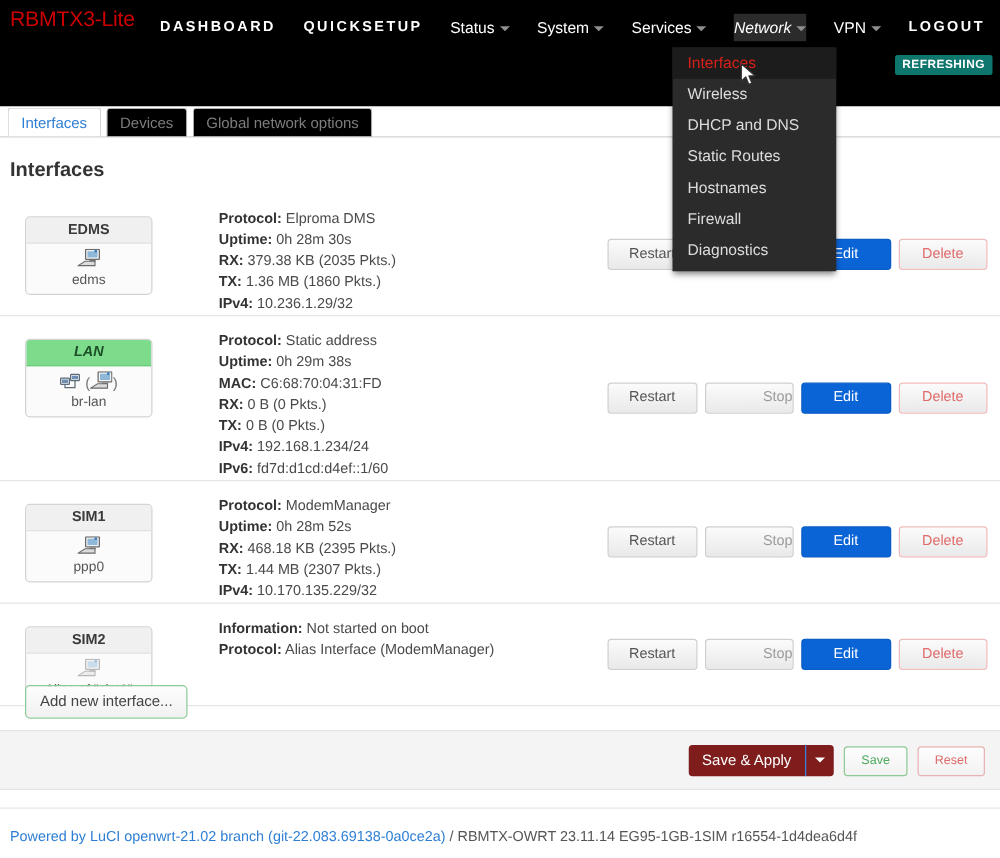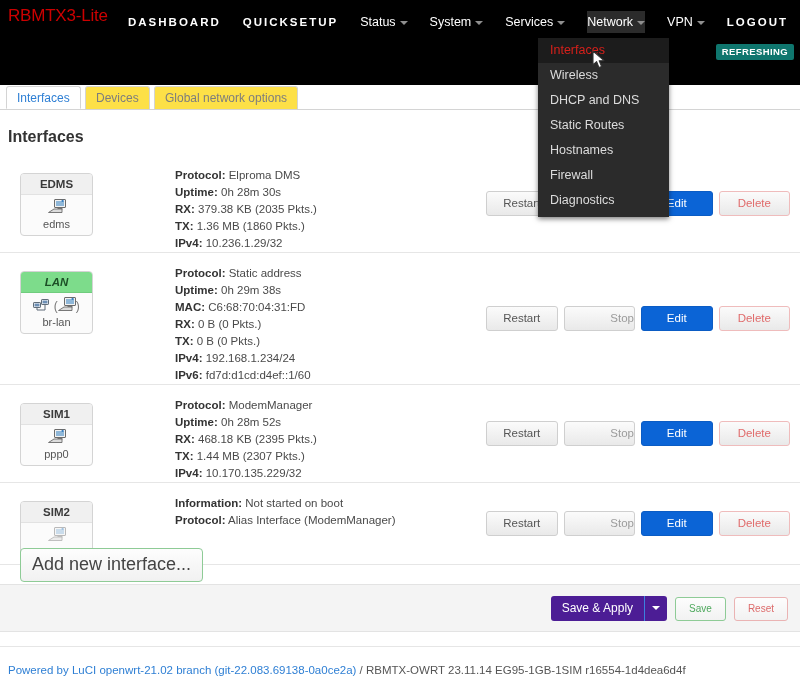--- a/index.html
+++ b/index.html
@@ -30,21 +30,21 @@
   .menu-item {
     color: #ffffff; font-size: 12.5px; margin-right: 22px;
     white-space: nowrap; cursor: pointer; line-height: 22px;
   }
   .menu-item.caps { font-weight: bold; letter-spacing: 2px; font-size: 11.5px; }
   .menu-item .caret {
     display: inline-block; margin-left: 4px;
     border-left: 4px solid transparent; border-right: 4px solid transparent;
     border-top: 4px solid #8f8f8f; vertical-align: middle;
   }
-  #menu-network-wrap { position: relative; }
+  #menu-network-wrap { position: relative; font-style: italic; }
   #menu-network-wrap.open { background: #2b2b2b; }
 
   #refreshing {
     position: absolute; right: 6px; top: 44px;
     background: #0f766e; color: #ffffff;
     font-size: 9.5px; font-weight: bold; letter-spacing: 0.4px;
     padding: 2px 6px 3px 6px; border-radius: 2px;
   }
 
   
@@ -68,40 +68,40 @@
 
   
   #tabs {
     position: absolute; left: 0; top: 86px; width: 800px; height: 24px;
     border-bottom: 1px solid #d4d4d4;
   }
   .tab {
     position: absolute; top: 0; height: 23px; line-height: 22px;
     padding: 0 10px; font-size: 12px;
     border: 1px solid #d4d4d4; border-bottom: none;
-    border-radius: 3px 3px 0 0; background: #fde047; color: #7d7d7d;
+    border-radius: 3px 3px 0 0; background: #000000; color: #7d7d7d;
     cursor: pointer; white-space: nowrap;
   }
   .tab.active { background: #ffffff; color: #2e7fd4; border-bottom: 1px solid #ffffff; }
 
   
   #page-title {
     position: absolute; left: 8px; top: 128px;
     font-size: 16px; font-weight: bold; color: #333333;
   }
 
   #iface-list { position: absolute; left: 0; top: 155px; width: 800px; }
   .iface-row {
     position: relative; width: 800px;
     border-bottom: 1px solid #e6e6e6;
     display: flex; align-items: flex-start;
   }
   .iface-badge-cell { width: 175px; flex: none; padding-top: 18px; padding-left: 20px; }
   .iface-badge {
-    width: 73px; border: 1px solid #d4d4d4; border-radius: 4px;
+    width: 102px; border: 1px solid #d4d4d4; border-radius: 4px;
     background: #fbfbfb; text-align: center; overflow: hidden;
   }
   .iface-badge .bname {
     font-size: 11.5px; font-weight: bold; color: #3a3a3a;
     background: #f0f0f0; padding: 4px 0 4px 0;
     border-bottom: 1px solid #e2e2e2;
   }
   .iface-badge.up .bname { background: #7ddc8b; color: #1d4f27; border-bottom-color: #6fcc7d; font-style: italic; }
   .iface-badge .bbody { padding: 4px 0 5px 0; }
   .iface-badge .bdev { font-size: 11px; color: #555555; margin-top: 1px; }
@@ -124,37 +124,37 @@
   }
   .btn.primary {
     background: #0b64d6; border-color: #0b5cc4; color: #ffffff; font-weight: normal;
   }
   .btn.danger { color: #e06b6b; border-color: #efbcbc; }
   .btn.disabled { color: #9b9b9b; text-align: right; }
 
   
   #add-iface-wrap { position: absolute; left: 0; top: 548px; width: 800px; padding: 0 0 0 20px; }
   .btn-green {
-    display: inline-block; font-size: 18px; padding: 5px 11px 6px 11px;
+    display: inline-block; font-size: 12px; padding: 5px 11px 6px 11px;
     border: 1px solid #8ecb96; border-radius: 4px;
     background: linear-gradient(#fdfdfd, #f1f1f1);
     color: #444444; cursor: pointer; text-align: center;
   }
 
   #savebar {
     position: absolute; left: 0; top: 584px; width: 800px; height: 48px;
     background: #f4f4f4; border-top: 1px solid #e3e3e3; border-bottom: 1px solid #e3e3e3;
   }
   #savebar-inner {
     position: absolute; right: 12px; top: 11px;
     display: flex; align-items: center;
   }
   #save-apply {
     display: flex; align-items: stretch; border-radius: 3px; overflow: hidden;
-    background: #4c1d95; color: #fff; cursor: pointer;
+    background: #7f1d1d; color: #fff; cursor: pointer;
   }
   #save-apply .lbl { padding: 5px 11px 6px 11px; font-size: 12px; }
   #save-apply .split {
     padding: 5px 7px 6px 7px; border-left: 1px solid #3b81de; display: flex; align-items: center;
   }
   #save-apply .split i {
     display: inline-block; border-left: 4px solid transparent; border-right: 4px solid transparent;
     border-top: 4px solid #ffffff; font-style: normal;
   }
   .btn-outline {

